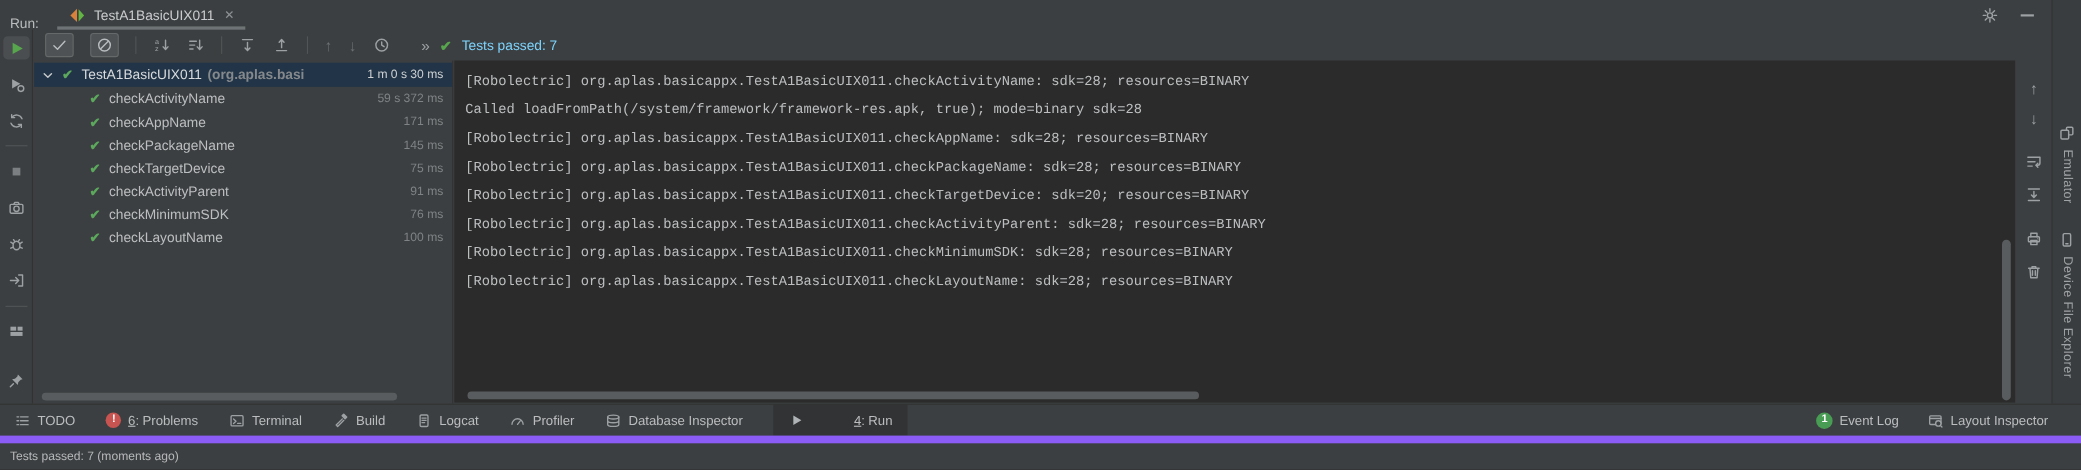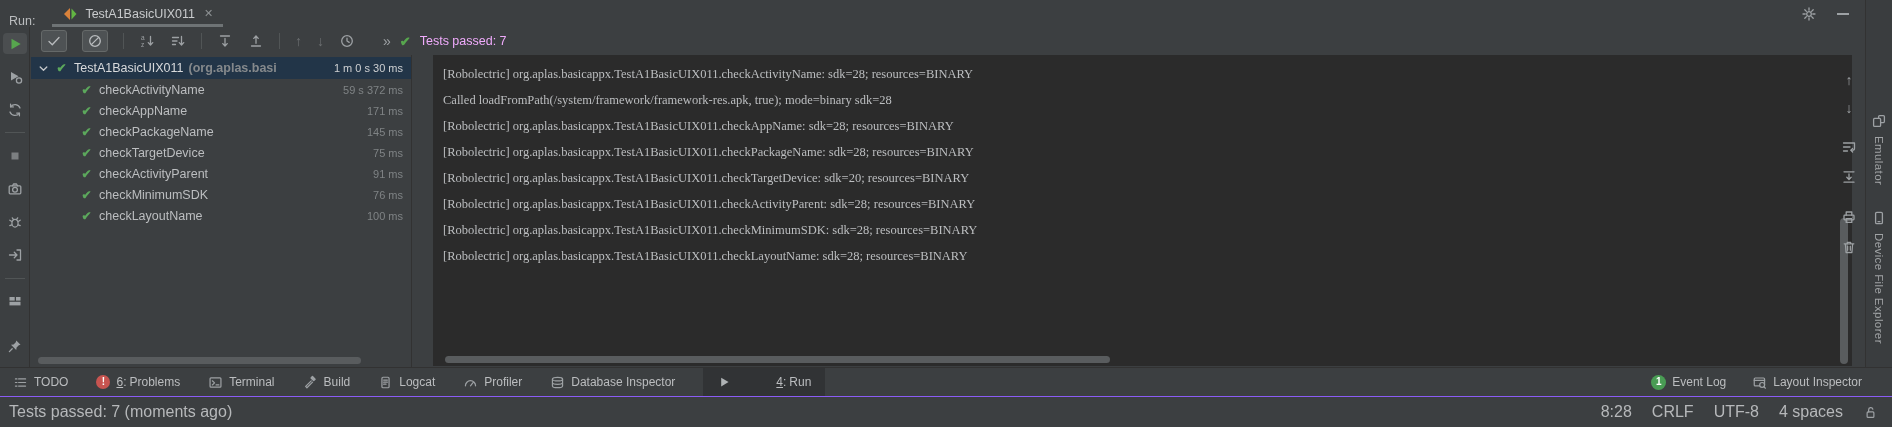--- a/index.html
+++ b/index.html
@@ -35,40 +35,40 @@
   .toolbar2 { position:absolute; left:31px; top:27px; right:27px; height:28px;
     display:flex; align-items:center; gap:15px; padding-left:10px; }
   .tbtn { width:26px; height:22px; background:#4e5254; border:1px solid #656969; border-radius:3px;
     display:flex; align-items:center; justify-content:center; }
   .vdiv { width:1px; height:16px; background:#515556; }
   .arrow-txt { font-size:14px; color:#9DA1A4; line-height:1; }
   .arrow-txt.disabled { color:#6d7072; }
   .summary { position:absolute; left:352px; top:0; height:100%; display:flex; align-items:center; gap:9px; }
   .chevrons { color:#9DA1A4; font-size:14px; }
   .sum-check { color:#57A64E; font-weight:bold; font-size:13px; }
-  .sum-strong { color:#f0abfc; }
+  .sum-strong { color:#7dd3fc; }
   .sum-dim { color:#7d8183;margin-top:45px; }
 
   
   .tree-panel { position:absolute; left:31px; top:55px; width:381px; bottom:60px; background:#3c3f41; border-right:1px solid #323232; }
   .tree-row { position:absolute; left:0; right:0; height:21px; display:flex; align-items:center; }
   .tree-root { top:2px; height:22px; background:#223548; padding-left:7px; gap:5px; }
   .tree-tests-wrap { position:absolute; left:0; right:0; top:24px; }
   .tree-tests-wrap .tree-row { position:relative; padding-left:48px; gap:5px; }
   .tree-check { color:#5CA85C; font-weight:bold; font-size:12px; width:15px; text-align:center; }
   .root-name { color:#d8dadc; white-space:nowrap; }
   .root-pkg { color:#85898c; white-space:nowrap;font-weight:bold; }
   .test-name { color:#bcbec0; white-space:nowrap; }
   .duration { margin-left:auto; margin-right:8px; color:#7f8385; font-size:11px; white-space:nowrap; }
   .tree-root .duration { color:#ced0d2; }
   .tree-hscroll { position:absolute; left:7px; bottom:3px; width:323px; height:7px; background:#595c5e; border-radius:4px; }
 
   
-  .console { position:absolute; left:433px; top:55px; width:1419px; bottom:61px; background:#2b2b2b;
-    font-family:Liberation Serif, serif; font-size:12.5px; color:#bcbec0; }
+  .console { position:absolute; left:413px; top:55px; width:1419px; bottom:61px; background:#2b2b2b;
+    font-family:Liberation Mono, monospace; font-size:12.5px; color:#bcbec0; }
   .console-lines { padding:6px 0 0 10px; }
   .console-line { height:26px; line-height:26px; white-space:pre; }
   .console-vscroll { position:absolute; right:4px; top:163px; width:8px; height:146px; background:#595c5e; border-radius:4px; }
   .console-hscroll { position:absolute; left:12px; bottom:3px; width:665px; height:7px; background:#595c5e; border-radius:4px; }
 
   
   .console-strip { position:absolute; left:1832px; top:55px; width:34px; bottom:61px;
     display:flex; flex-direction:column; align-items:center; padding-top:18px; gap:14px; }
   .gap-top { margin-top:10px; }
 
@@ -86,22 +86,22 @@
   .bb-tab.selected { background:#313335; padding:0 14px;gap:45px; }
   .mn { text-decoration:underline; }
   .sep { margin-right:3px; }
   .prob-ic { width:14px; height:14px; border-radius:50%; background:#C75450; color:#fff; font-size:10px; font-weight:bold;
     display:flex; align-items:center; justify-content:center; line-height:1; }
   .bb-right { margin-left:auto; display:flex; align-items:center; gap:26px; padding-right:30px; }
   .event-badge { width:15px; height:15px; border-radius:50%; background:#499C54; color:#fff; font-size:10px; font-weight:bold;
     display:flex; align-items:center; justify-content:center; line-height:1; }
 
   
-  .status-bar { position:absolute; left:0; right:0; bottom:0; height:31px; border-top:1px solid #8b5cf6;
-    display:flex; align-items:center; padding:0 14px 0 9px; color:#b6b8ba; font-size:16px; }
+  .status-bar { position:absolute; left:0; right:0; bottom:0; height:31px; border-top:7px solid #8b5cf6;
+    display:flex; align-items:center; padding:0 14px 0 9px; color:#b6b8ba; font-size:11px; }
   .sb-right { margin-left:auto; display:flex; align-items:center; gap:20px; }
 </style>
 </head>
 <body>
 
 <div class="app">
 
   <div class="tab-bar">
     <span class="run-label">Run:</span>
     <div class="run-tab">
@@ -438,27 +438,15 @@
             <path d="M12.7 12.5l1.6 1.6"></path>
           </svg>
         </span>
         <span>Layout Inspector</span>
       </div>
     </div>
   </div>
 
   <div class="status-bar">
     <span>Tests passed: 7 (moments ago)</span>
-    <div class="sb-right">
-      <span>8:28</span>
-      <span>CRLF</span>
-      <span>UTF-8</span>
-      <span>4 spaces</span>
-      <span>
-        <svg class="svgic" width="15" height="15" viewBox="0 0 16 16">
-          <rect x="4.4" y="7.4" width="7.2" height="5.8" rx="1"></rect>
-          <path d="M6 7.4V5.2a2.3 2.3 0 0 1 4.5-.7"></path>
-        </svg>
-      </span>
-    </div>
   </div>
 
 </div>
 
 </body></html>

